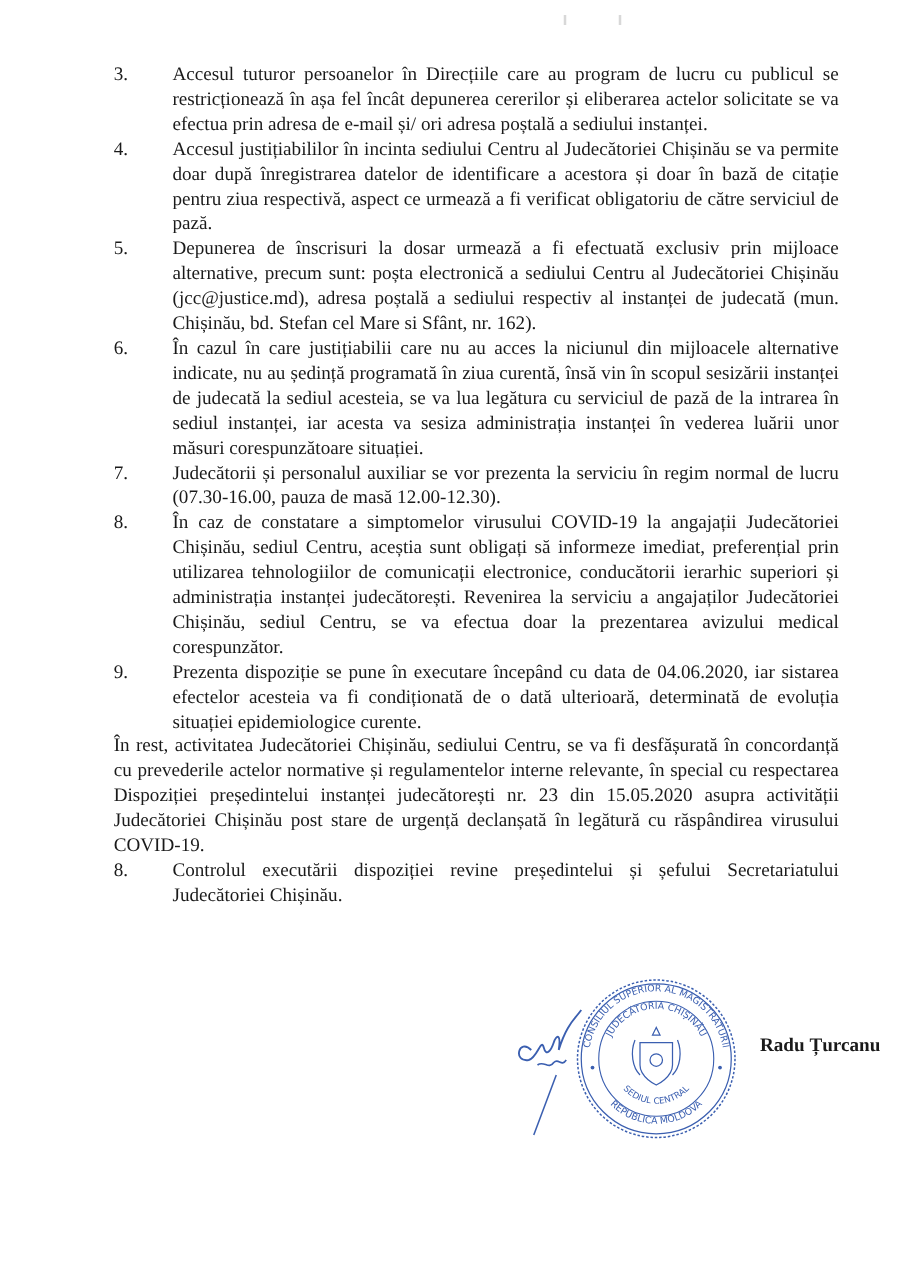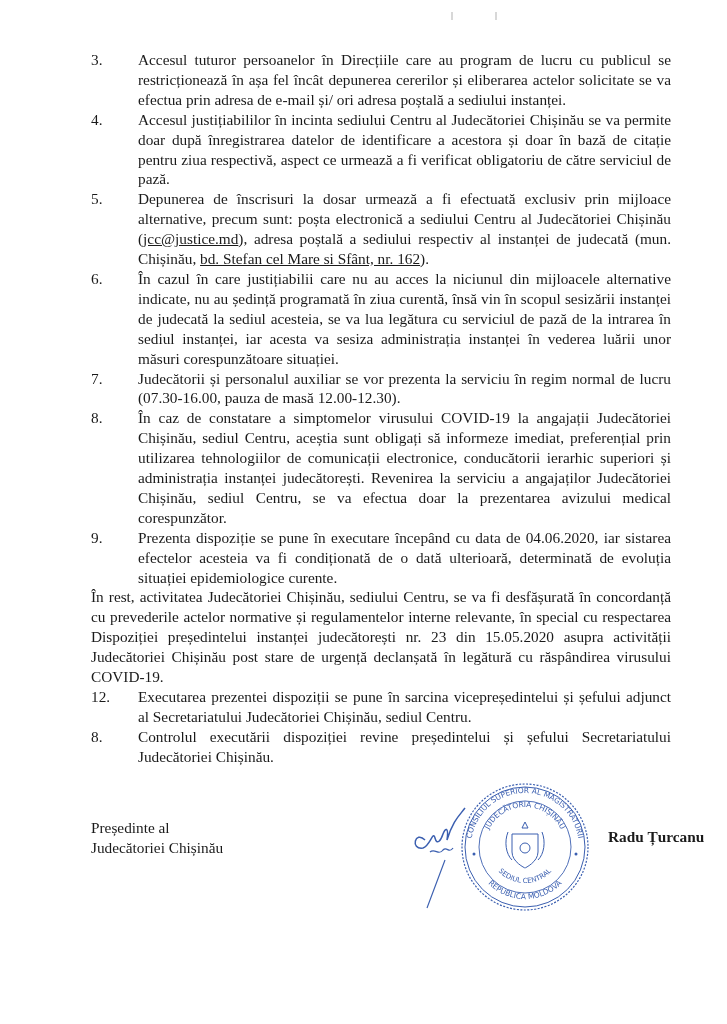--- a/index.html
+++ b/index.html
@@ -3,21 +3,21 @@
 <meta charset="utf-8">
 <style>
   html, body { margin: 0; padding: 0; background: #ffffff; }
   body { width: 727px; height: 1024px; position: relative; overflow: hidden;
          font-family: "Liberation Serif", "DejaVu Serif", serif; color: #1a1a1a; }
   .page { position: absolute; left: 0; top: 0; width: 727px; height: 1024px; }
   .list { position: absolute; left: 91px; top: 50px; width: 580px; margin: 0; padding: 0; list-style: none; }
   .item { display: flex; font-size: 15.3px; line-height: 19.9px; }
   .num { width: 47px; flex: 0 0 47px; }
   .txt { flex: 1; text-align: justify; }
-  .u { text-decoration: underline; }
+  .u { }
   .sig-left { position: absolute; left: 91px; top: 818px; font-size: 15.3px; line-height: 19.9px; }
   .sig-right { position: absolute; left: 608px; top: 828px; font-size: 15.3px; font-weight: bold; }
   .stamp { position: absolute; left: 460px; top: 782px; width: 130px; height: 130px; }
   .signature { position: absolute; left: 405px; top: 800px; width: 70px; height: 110px; }
   .scan-mark { position: absolute; top: 12px; width: 2px; height: 8px; background: #d8d8d8; }
 </style>
 </head>
 <body>
 
 <div class="page">
@@ -50,33 +50,25 @@
         <span class="txt">În caz de constatare a simptomelor virusului COVID-19 la angajații Judecătoriei Chișinău, sediul Centru, aceștia sunt obligați să informeze imediat, preferențial prin utilizarea tehnologiilor de comunicații electronice, conducătorii ierarhic superiori și administrația instanței judecătorești. Revenirea la serviciu a angajaților Judecătoriei Chișinău, sediul Centru, se va efectua doar la prezentarea avizului medical corespunzător.</span>
       </li>
     <li class="item">
         <span class="num">9.</span>
         <span class="txt">Prezenta dispoziție se pune în executare începând cu data de 04.06.2020, iar sistarea efectelor acesteia va fi condiționată de o dată ulterioară, determinată de evoluția situației epidemiologice curente.</span>
       </li>
     <li class="item">
         <span class="txt">În rest, activitatea Judecătoriei Chișinău, sediului Centru, se va fi desfășurată în concordanță cu prevederile actelor normative și regulamentelor interne relevante, în special cu respectarea Dispoziției președintelui instanței judecătorești nr. 23 din 15.05.2020 asupra activității Judecătoriei Chișinău post stare de urgență declanșată în legătură cu răspândirea virusului COVID-19.</span>
       </li>
     <li class="item">
-        <span class="num">12.</span>
-        <span class="txt">Executarea prezentei dispoziții se pune în sarcina vicepreședintelui și șefului adjunct al Secretariatului Judecătoriei Chișinău, sediul Centru.</span>
-      </li>
-    <li class="item">
         <span class="num">8.</span>
         <span class="txt">Controlul executării dispoziției revine președintelui și șefului Secretariatului Judecătoriei Chișinău.</span>
       </li>
   </ol>
 
-  <div class="sig-left">
-    <div>Președinte al</div>
-    <div>Judecătoriei Chișinău</div>
-  </div>
 
   <svg class="signature" viewBox="0 0 70 110">
     <path d="M20 40 C 10 30, 5 50, 18 48 C 25 46, 28 30, 30 38 C 32 46, 36 40, 38 34 C 40 28, 44 26, 42 40 C 48 20, 55 15, 60 8" fill="none" stroke="#3b5fb0" stroke-width="1.5"></path>
     <path d="M25 52 C 30 48, 34 56, 38 50 C 42 46, 44 54, 48 48" fill="none" stroke="#3b5fb0" stroke-width="1.3"></path>
     <path d="M40 60 L 22 108" fill="none" stroke="#3b5fb0" stroke-width="1.2"></path>
   </svg>
 
   <svg class="stamp" viewBox="0 0 130 130">
     <defs>
       <path id="outerArc" d="M 65 65 m -54 0 a 54 54 0 1 1 108 0"></path>

